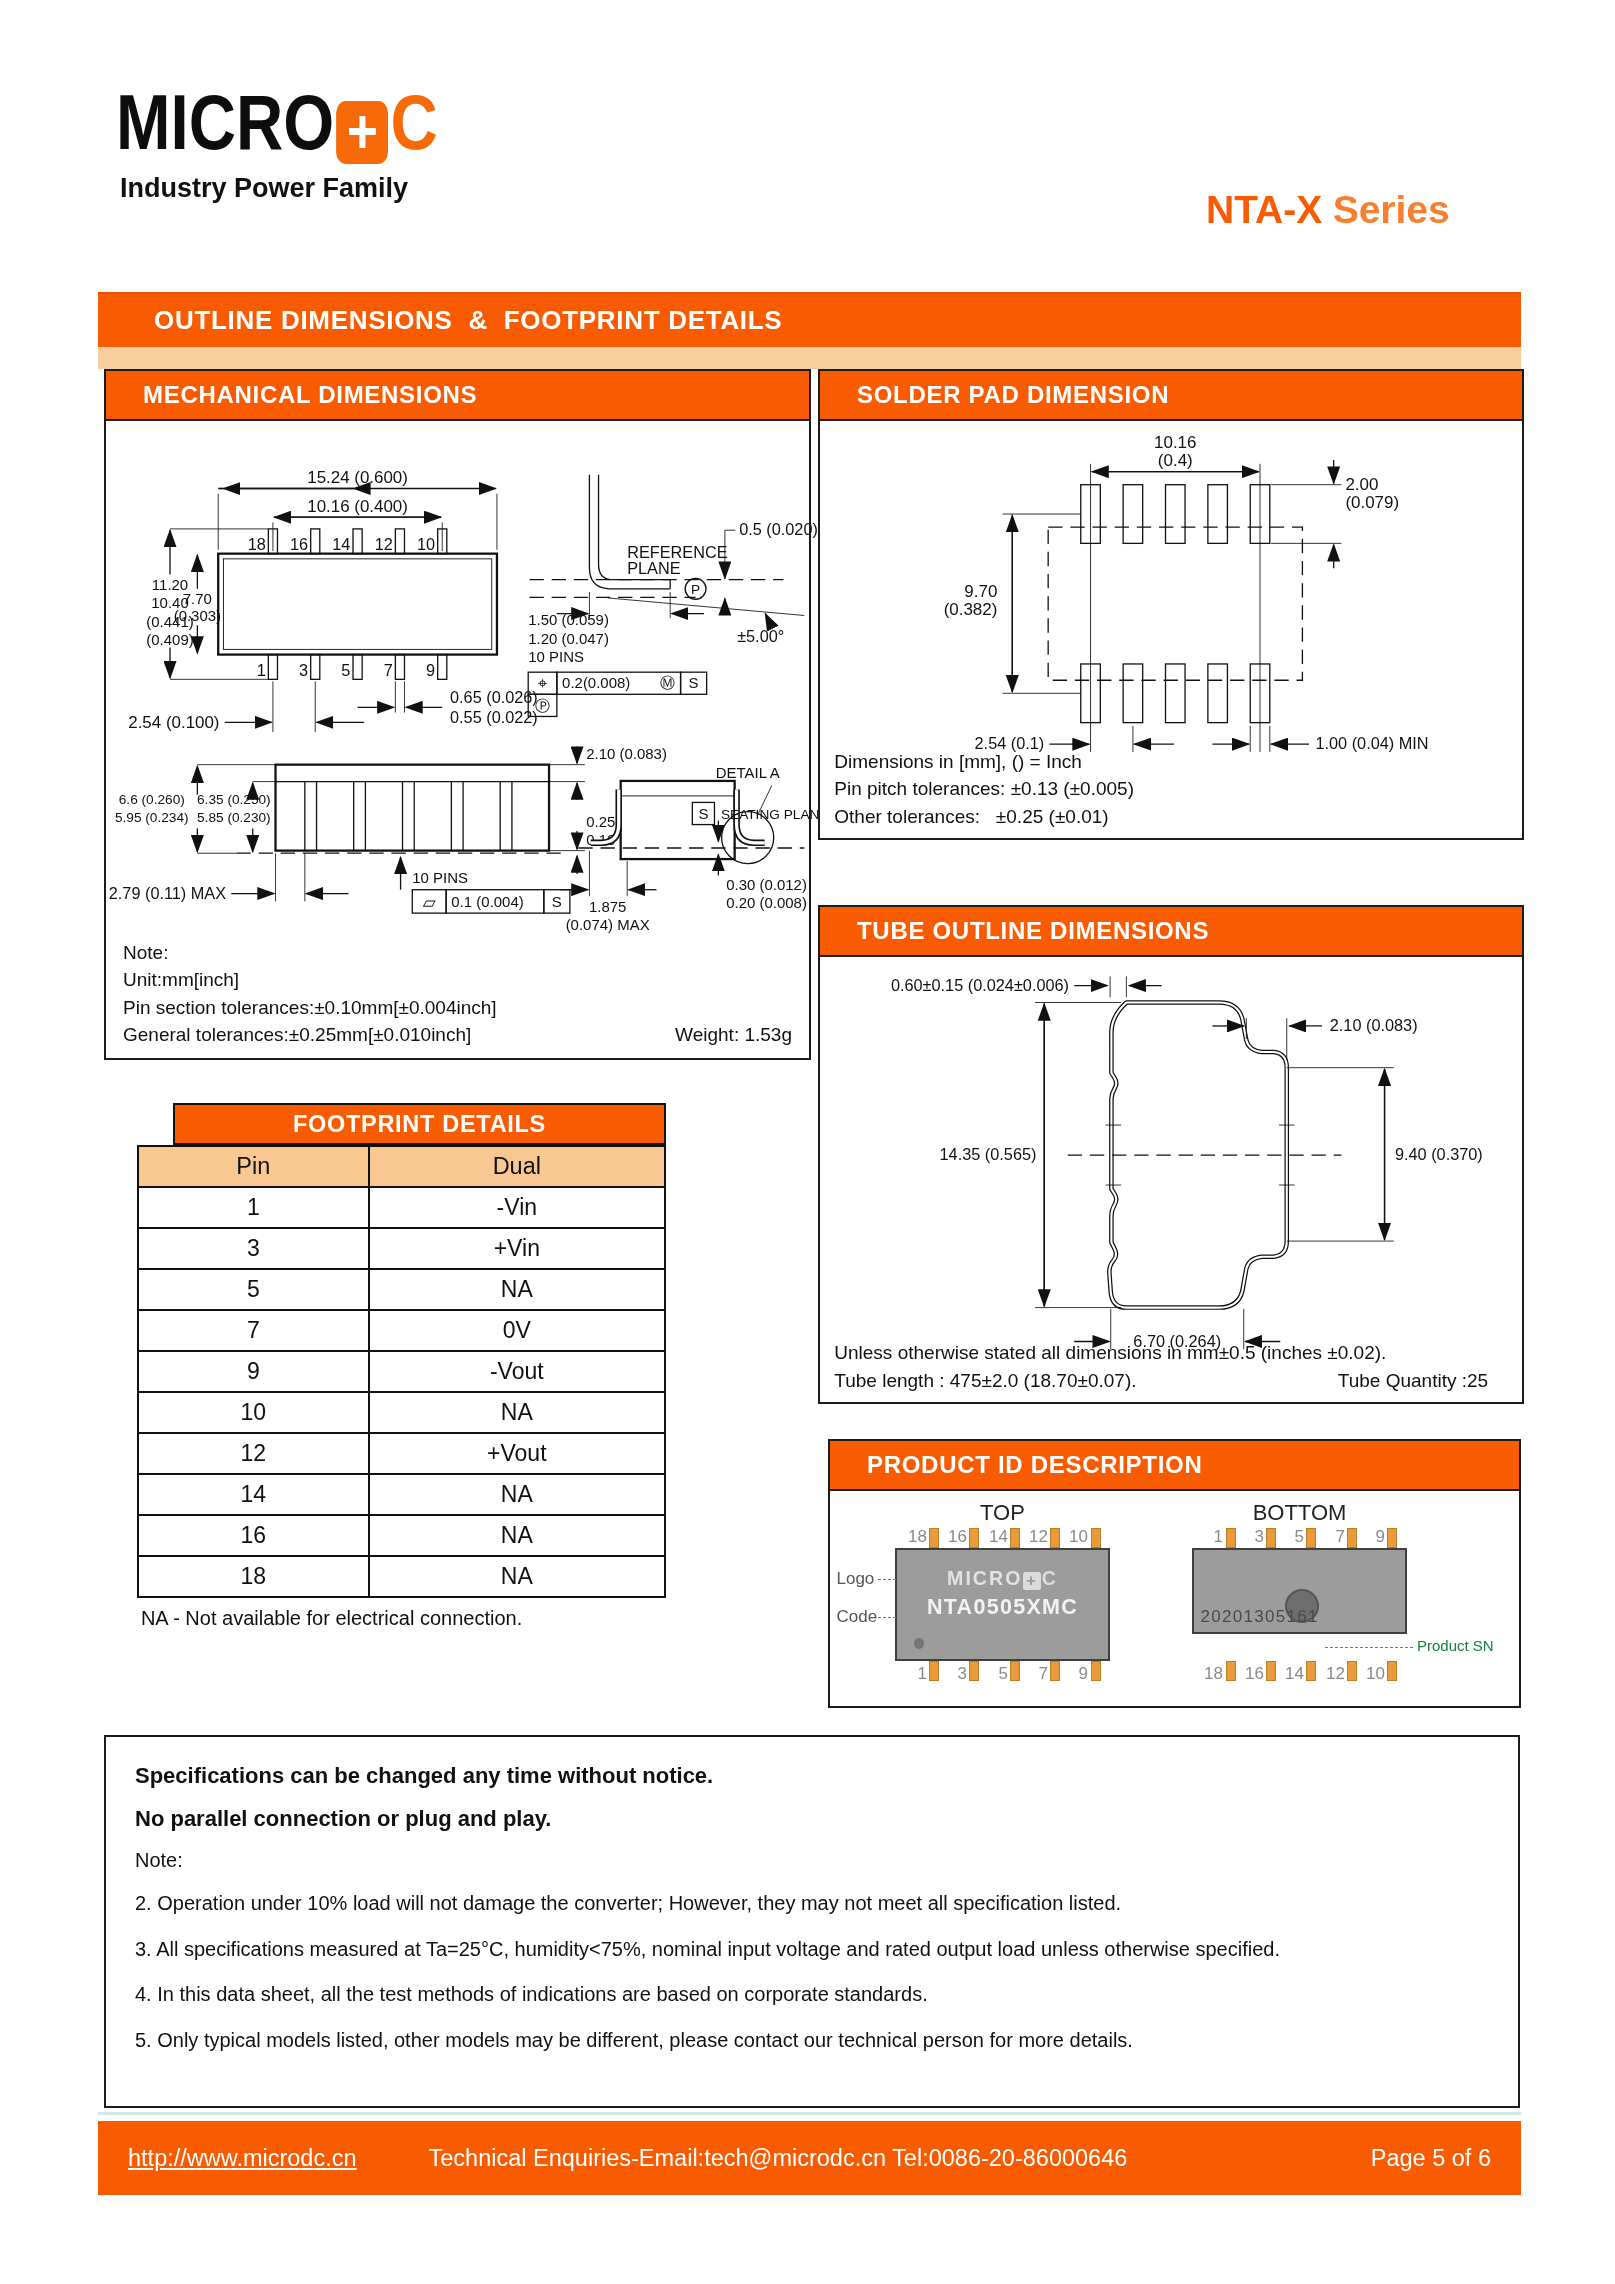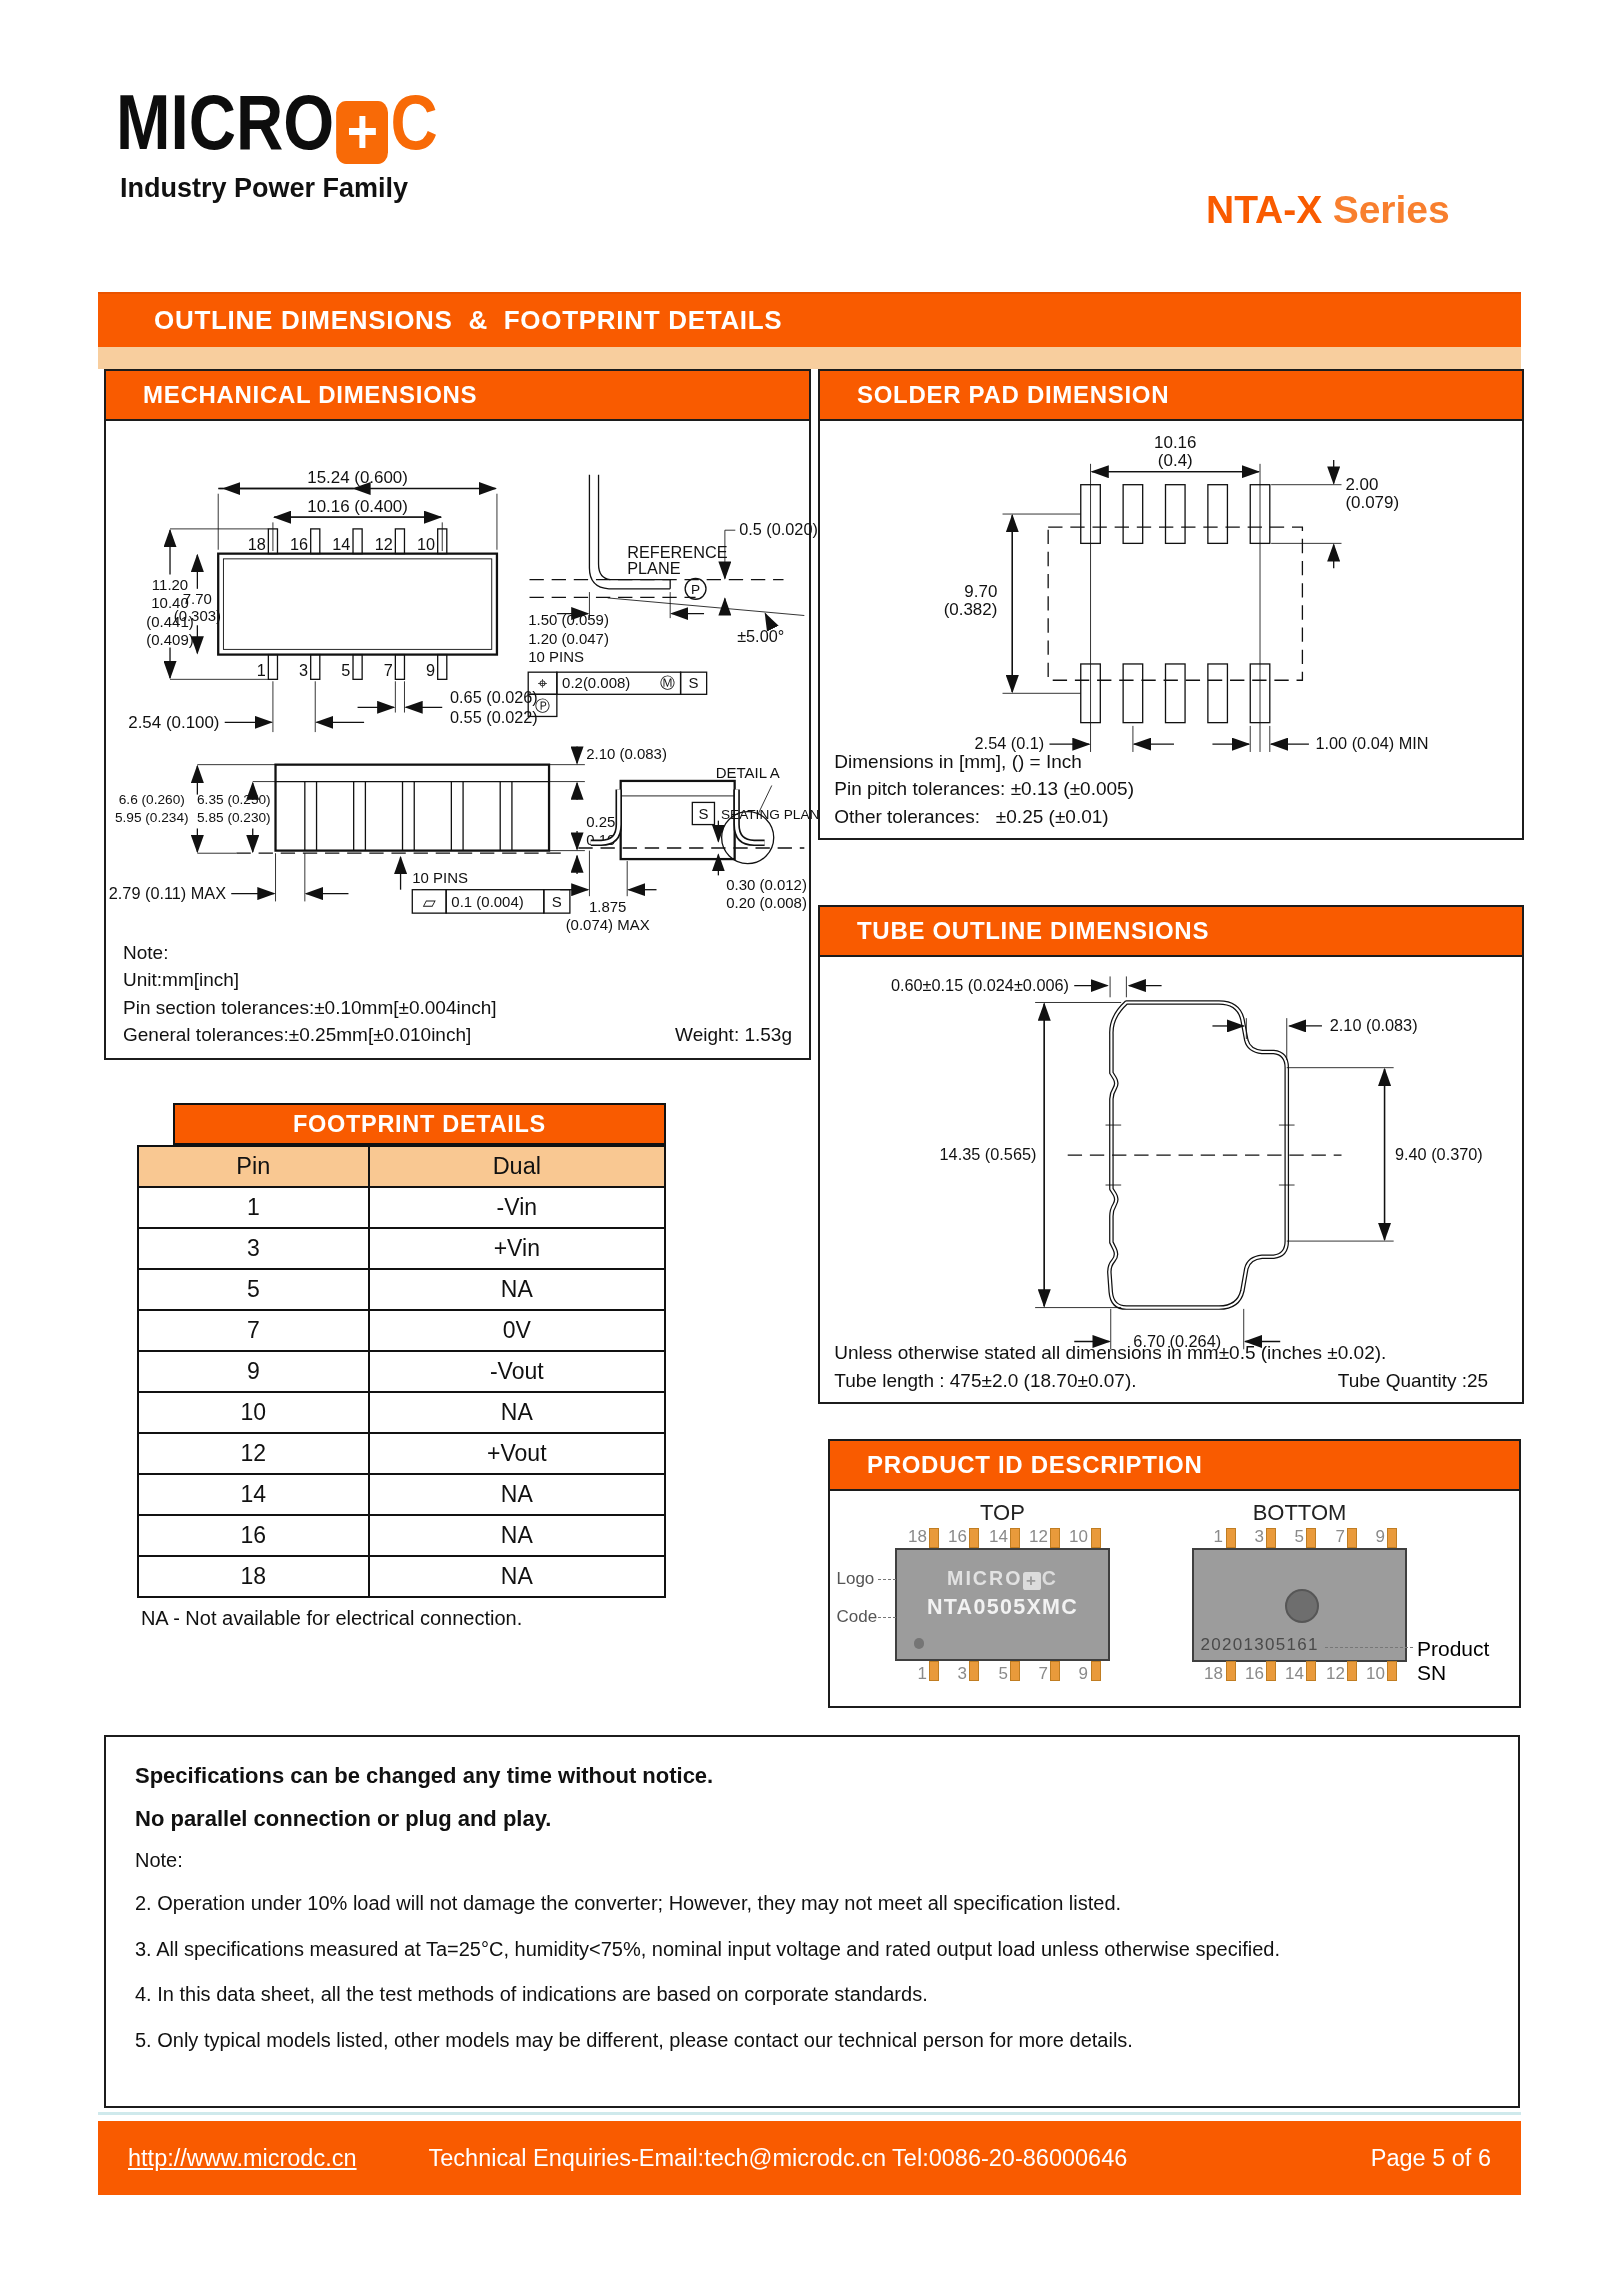--- a/index.html
+++ b/index.html
@@ -60,21 +60,21 @@
                    line-height:18px;font-size:17px;vertical-align:-1.3px;margin:0 0.7px;}
   .chip-logo .cch{color:#dcdcdc;}
   .chip-code{margin-top:5.2px;font-size:21.5px;font-weight:700;color:#f2f2f2;letter-spacing:1.3px;}
   .pin{position:absolute;width:10.4px;height:19.6px;background:#e99a3b;border:0.7px solid #c07d22;box-sizing:border-box;}
   .pin-num{position:absolute;width:29px;font-size:17px;color:#8a8a8a;text-align:right;}
   .side-lbl{position:absolute;font-size:17px;color:#555;}
   .dashlead{position:absolute;border-top:1.3px dashed #777;}
   .chip-dot{position:absolute;width:10.4px;height:10.4px;border-radius:50%;background:#757575;}
   .chip-circle{position:absolute;width:30px;height:30px;border-radius:50%;background:#6e6e6e;border:2px solid #565656;}
   .serial{position:absolute;font-size:17px;color:#4a4a4a;letter-spacing:1.3px;}
-  .sn-lbl{position:absolute;font-size:21px;color:#000000;}
+  .sn-lbl{position:absolute;font-size:15px;color:#15803d;}
   
   .notes-panel{position:absolute;left:104px;top:1735px;width:1416px;height:373px;border:2.6px solid #1c1c1c;
                box-sizing:border-box;padding:26px 29px;font-size:20px;}
   .npb{font-size:22px;font-weight:700;margin-bottom:17px;}
   .npl{margin-bottom:17px;}
   .npi{margin-bottom:17.6px;text-align:justify;line-height:1.4;}
   
   .cyanline{position:absolute;left:98px;top:2112px;width:1423px;height:3.3px;background:#cfe9ec;}
   .footer{position:absolute;left:98px;top:2121px;width:1423px;height:74px;background:#f95b00;
           display:flex;align-items:center;padding:0 30px;box-sizing:border-box;color:#fff;font-size:23.5px;}
@@ -520,21 +520,21 @@
         <span class="pin" style="left:436px;top:87px;"></span>
         <span class="pin" style="left:476px;top:87px;"></span>
         <span class="pin" style="left:517px;top:87px;"></span>
         <span class="pin" style="left:557px;top:87px;"></span>
       <span class="pin-num" style="left:364px;top:86px;">1</span>
       <span class="pin-num" style="left:405px;top:86px;">3</span>
       <span class="pin-num" style="left:445px;top:86px;">5</span>
       <span class="pin-num" style="left:486px;top:86px;">7</span>
       <span class="pin-num" style="left:526px;top:86px;">9</span>
     </div>
-    <div class="chip-body" style="left:362px;top:107px;width:215px;height:114px;">
+    <div class="chip-body" style="left:362px;top:107px;width:215px;height:86px;">
       <span class="chip-circle" style="left:91px;top:39px;"></span>
       <span class="serial" style="left:6.5px;bottom:5.2px;">20201305161</span>
     </div>
     <div>
       <span class="pin" style="left:396px;top:220px;"></span>
         <span class="pin" style="left:436px;top:220px;"></span>
         <span class="pin" style="left:476px;top:220px;"></span>
         <span class="pin" style="left:517px;top:220px;"></span>
         <span class="pin" style="left:557px;top:220px;"></span>
       <span class="pin-num" style="left:364px;top:223px;">18</span>

